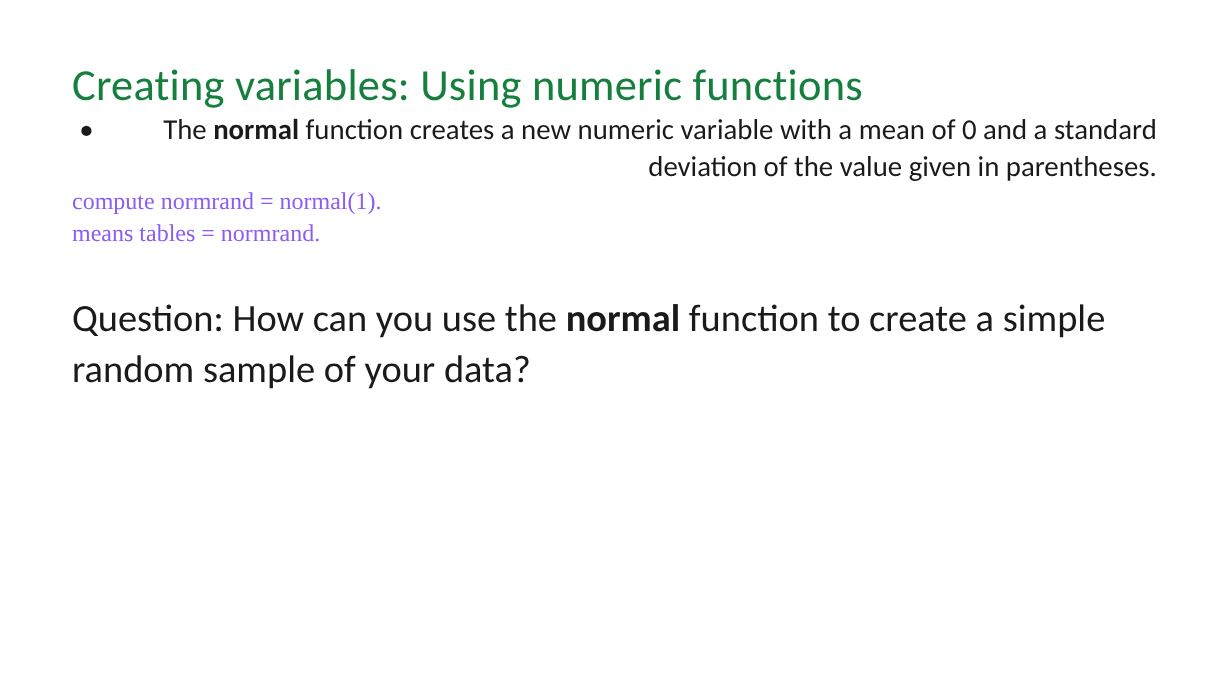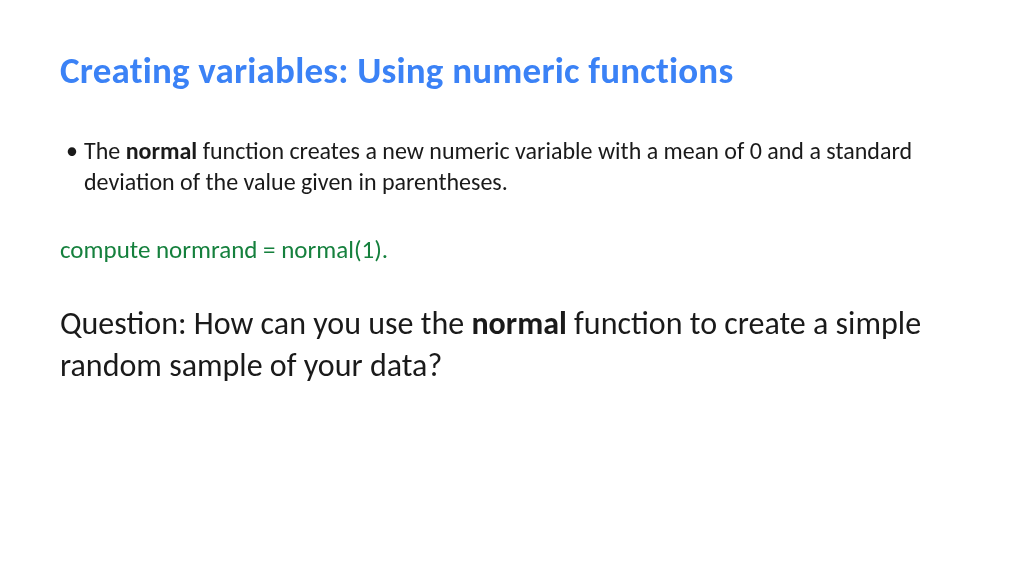--- a/index.html
+++ b/index.html
@@ -11,48 +11,48 @@
       width: 1024px;
       height: 576px;
       background: #ffffff;
       font-family: Calibri, 'Segoe UI', Arial, sans-serif;
       color: #000000;
       padding: 48px 60px 40px 60px;
       overflow: hidden;
     }
     .slide-title {
       font-size: 37px;
-      font-weight: 700;
-      color: #3b82f6;
-      margin-bottom: 42px;
+      font-weight: 400;
+      color: #15803d;
       letter-spacing: 0.2px;
     }
     .bullet-list {
       list-style: none;
-      margin-bottom: 36px;
+      text-align: right;
     }
     .bullet-item {
       position: relative;
       padding-left: 24px;
       font-size: 24px;
       line-height: 1.3;
       color: #1a1a1a;
     }
     .bullet-item::before {
       content: "•";
       position: absolute;
       left: 6px;
       top: 0;
       font-size: 24px;
     }
     .code-block {
-      font-size: 25px;
+      font-size: 20px;
       line-height: 1.35;
-      color: #15803d;
+      color: #8b5cf6;
       margin-bottom: 36px;
+      font-family: Liberation Serif, serif;
     }
     .code-line {
       display: block;
     }
     .question-block {
       font-size: 32px;
       line-height: 1.3;
       color: #1a1a1a;
     }
     .bold {
@@ -65,17 +65,18 @@
 <h1 class="slide-title">Creating variables:  Using numeric functions</h1>
 
 <ul class="bullet-list">
   <li class="bullet-item">
     <span>The </span><span class="bold">normal</span><span> function creates a new numeric variable with a mean of 0 and a standard deviation of the value given in parentheses.</span>
   </li>
 </ul>
 
 <div class="code-block">
   <span class="code-line">compute normrand = normal(1).</span>
+  <span class="code-line">means tables =  normrand.</span>
 </div>
 
 <div class="question-block">
   <span>Question:  How can you use the </span><span class="bold">normal</span><span> function to create a simple random sample of your data?</span>
 </div>
 
 </body></html>

